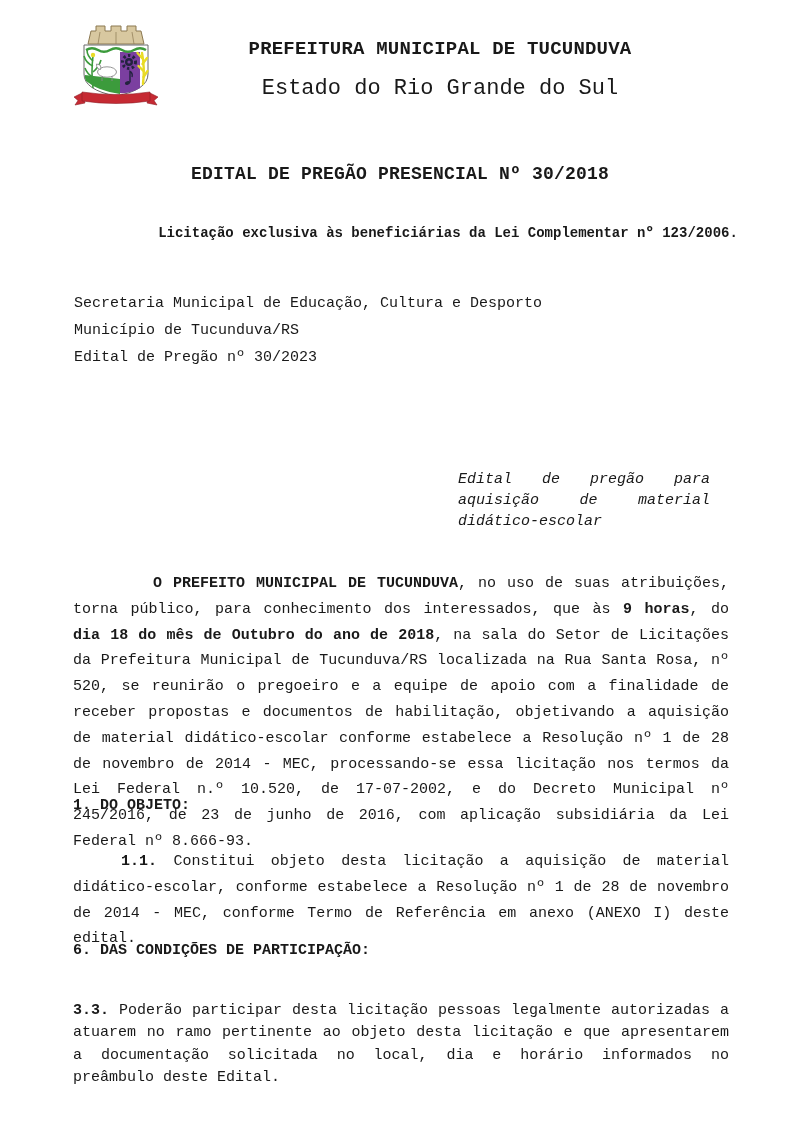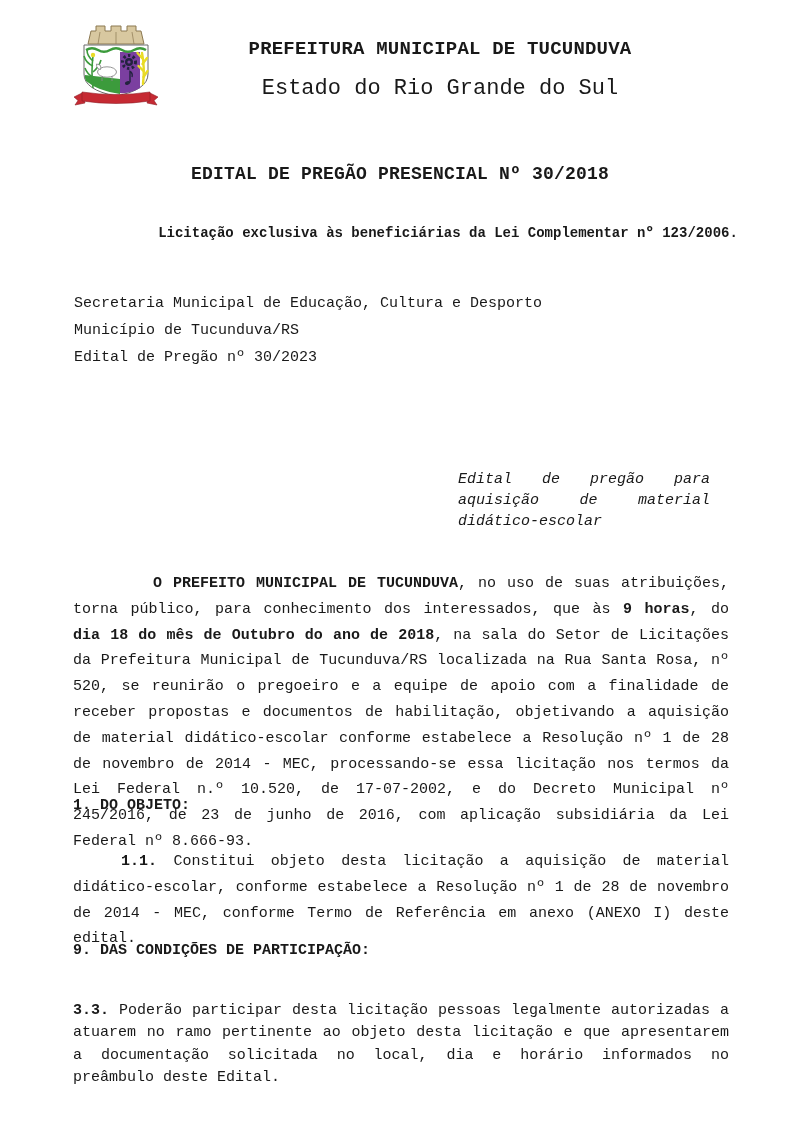--- a/index.html
+++ b/index.html
@@ -102,16 +102,16 @@
       <div>Edital de Pregão nº 30/2023</div>
     </div>
 
   <div class="epigraph">Edital de pregão para aquisição de material didático-escolar</div>
 
   <p class="para preamble"><span style="font-weight: bold;">O PREFEITO MUNICIPAL DE TUCUNDUVA</span><span>, no uso de suas atribuições, torna públi­co, para conhecimento dos interessados, que às </span><span style="font-weight: bold;">9 horas</span><span>, do </span><span style="font-weight: bold;">dia 18 do mês de Outubro do ano de 2018</span><span>, na sala do Setor de Licitações da Prefeitura Municipal de Tucunduva/RS localizada na Rua Santa Rosa, nº 520, se reunirão o pregoeiro e a equipe de apoio com a finalidade de receber propostas e documentos de habilitação, objetivando a aquisição de material didático-escolar con­forme estabelece a Resolução nº 1 de 28 de novembro de 2014 - MEC, processando-se essa lici­tação nos termos da Lei Federal n.º 10.520, de 17-07-2002, e do Decreto Municipal nº 245/2016, de 23 de junho de 2016, com aplicação subsidiária da Lei Federal nº 8.666-93.</span></p>
 
   <div class="sec-heading h-sec1">1. DO OBJETO:</div>
   <p class="para p-sec1"><span style="font-weight: bold; margin-left: 48px;">1.1.</span><span> Constitui objeto desta licitação a aquisição de material didático-escolar, conforme estabelece a Resolução nº 1 de 28 de novembro de 2014 - MEC, conforme Termo de Referência em anexo (ANEXO I) deste edital.</span></p>
 
-  <div class="sec-heading h-sec2">9. DAS CONDIÇÕES DE PARTICIPAÇÃO:</div>
+  <div class="sec-heading h-sec2">6. DAS CONDIÇÕES DE PARTICIPAÇÃO:</div>
   <p class="para p-sec2"><span style="font-weight: bold;">3.3.</span><span> Poderão participar desta licitação pessoas legalmente autorizadas a atuarem no ramo perti­nente ao objeto desta licitação e que apresentarem a documentação solicitada no local, dia e ho­rário informados no preâmbulo deste Edital.</span></p>
 
 </div>
 
 </body></html>

